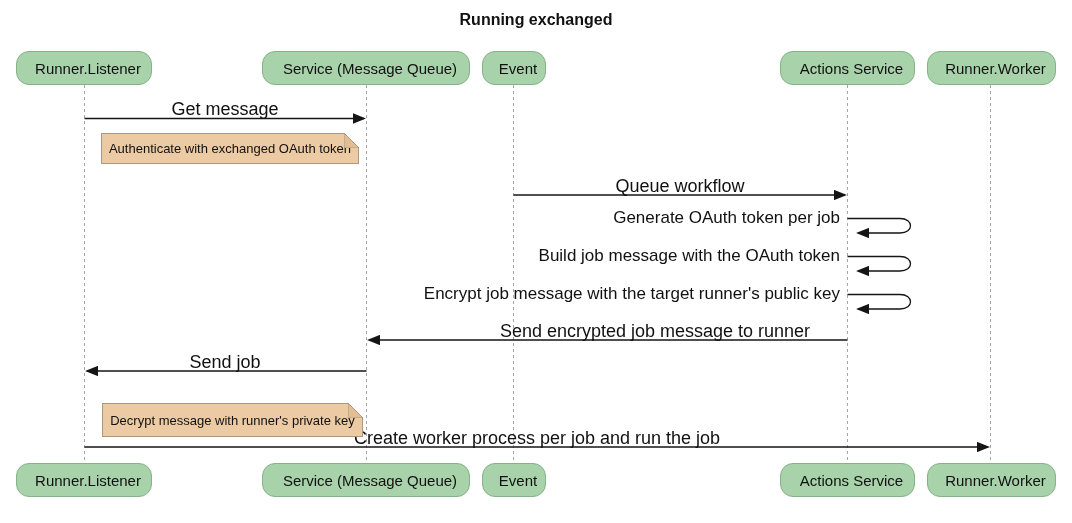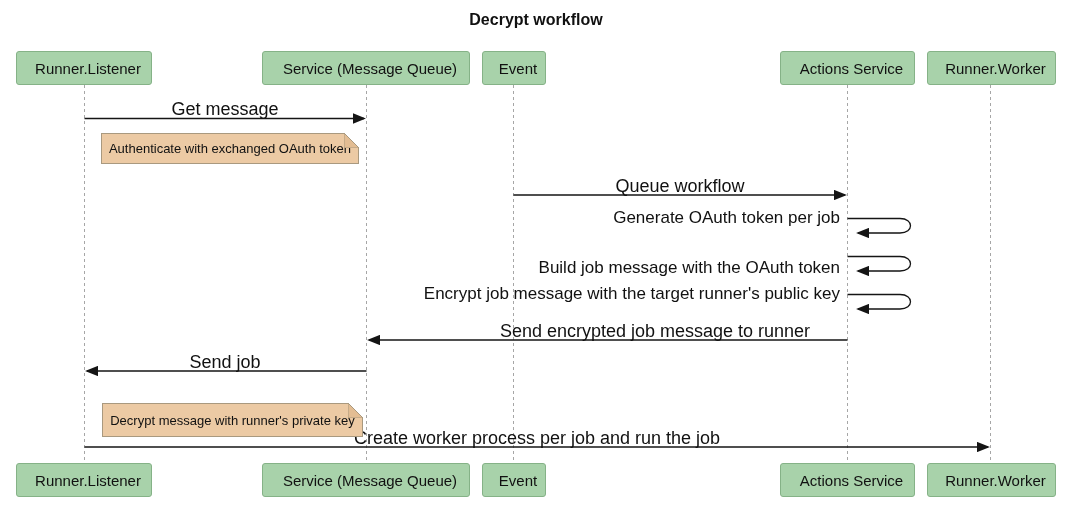--- a/index.html
+++ b/index.html
@@ -20,21 +20,21 @@
   .title{
     position:absolute;left:0;right:0;top:11px;text-align:center;
     font-size:16px;font-weight:bold;color:var(--text);
   }
   .layer{position:absolute;left:0;top:0;}
   .lifeline{stroke:var(--lifeline);stroke-width:1;stroke-dasharray:3,3;fill:none;}
   .msg-line{stroke:var(--arrow);stroke-width:1.3;fill:none;}
   .participant{
     position:absolute;height:34px;box-sizing:border-box;
     background:var(--participant_fill);border:1px solid var(--participant_border);
-    border-radius:3px;display:flex;align-items:center;justify-content:center;
+    border-radius:13px;display:flex;align-items:center;justify-content:center;
     font-size:15px;color:var(--text);white-space:nowrap;padding-left:8px;
   }
   .msg-label{
     position:absolute;transform:translateX(-50%);
     font-size:18px;line-height:15px;color:var(--text);white-space:nowrap;
   }
   .self-label{
     position:absolute;font-size:17px;line-height:15px;color:var(--text);
     white-space:nowrap;text-align:center;
   }
@@ -44,21 +44,21 @@
     display:flex;align-items:center;justify-content:center;
     font-size:13px;color:var(--text);white-space:nowrap;margin-left:6px;
   }
   .note-fold{position:absolute;top:-1px;right:-1px;width:15px;height:15px;}
 </style>
 </head>
 <body>
 
 <div class="diagram">
 
-  <div class="title">Decrypt workflow</div>
+  <div class="title">Running exchanged</div>
 
   <svg class="layer" width="1072" height="523">
     <defs>
       <marker id="arrowhead" markerWidth="10" markerHeight="8" refX="8.5" refY="4" orient="auto">
         <path d="M0,0 L10,4 L0,8 Z" fill="#151515"></path>
       </marker>
     </defs>
 
     <line class="lifeline" x1="84.5" y1="85" x2="84.5" y2="463"></line>
     <line class="lifeline" x1="366.5" y1="85" x2="366.5" y2="463"></line>
@@ -80,21 +80,21 @@
 
   <div class="participant" style="left:16px;top:51px;width:136px;">Runner.Listener</div>
   <div class="participant" style="left:262px;top:51px;width:208px;">Service (Message Queue)</div>
   <div class="participant" style="left:482px;top:51px;width:64px;">Event</div>
   <div class="participant" style="left:780px;top:51px;width:135px;">Actions Service</div>
   <div class="participant" style="left:927px;top:51px;width:129px;">Runner.Worker</div>
 
   <div class="msg-label" style="left:225px;top:102px;">Get message</div>
   <div class="msg-label" style="left:680px;top:179px;">Queue workflow</div>
   <div class="self-label" style="right:232px;top:210px;">Generate OAuth token per job</div>
-  <div class="self-label" style="right:232px;top:260px;">Build job message with the OAuth token</div>
+  <div class="self-label" style="right:232px;top:248px;">Build job message with the OAuth token</div>
   <div class="self-label" style="right:232px;top:286px;">Encrypt job message with the target runner's public key</div>
   <div class="msg-label" style="left:607px;top:324px;margin-left:48px;">Send encrypted job message to runner</div>
   <div class="msg-label" style="left:225px;top:355px;">Send job</div>
   <div class="msg-label" style="left:537px;top:431px;">Create worker process per job and run the job</div>
 
   <div class="note" style="left:95px;top:133px;width:258px;height:31px;">
     <span>Authenticate with exchanged OAuth token</span>
     <svg class="note-fold" viewBox="0 0 15 15">
       <polygon points="0,0 15,0 15,15" fill="#ffffff"></polygon>
       <polygon points="0,0 15,15 0,15" fill="#e3bd93" stroke="#a9997f" stroke-width="1"></polygon>

